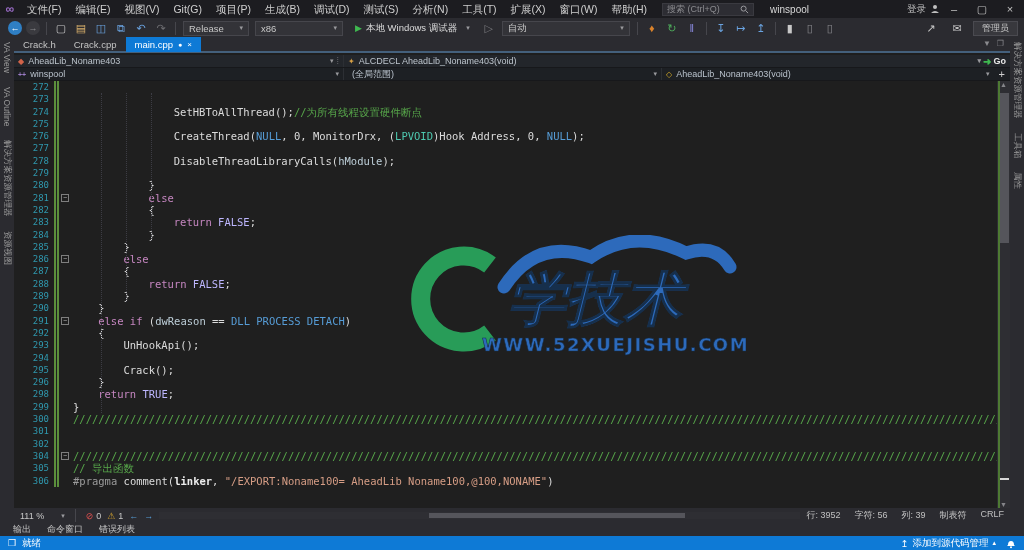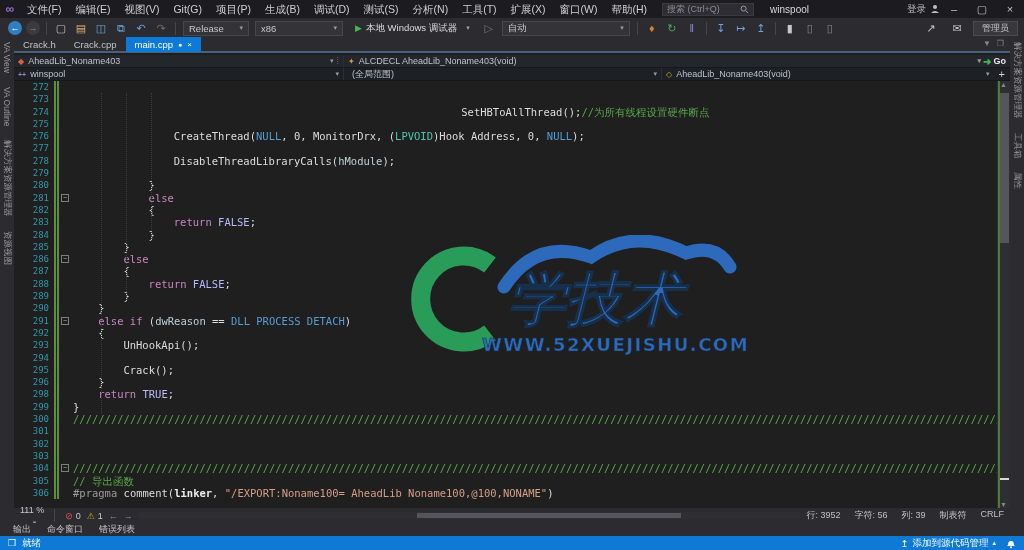--- a/index.html
+++ b/index.html
@@ -253,21 +253,21 @@
     <span>AheadLib_Noname403(void)</span>
     <span class="caret">▾</span>
   </span>
   <span style="color:#d0d0d0;font-size:11px;padding:0 5px;">+</span>
 </div>
 
 <div id="editor" class="abs">
   <div id="codelines">
       <div class="row"><span class="lnum">272</span><span class="chg"></span><span class="foldc"></span><span class="codetext" style="padding-left: 0px;"></span></div>
       <div class="row"><span class="lnum">273</span><span class="chg"></span><span class="foldc"></span><span class="codetext" style="padding-left: 0px;"></span></div>
-      <div class="row"><span class="lnum">274</span><span class="chg"></span><span class="foldc"></span><span class="codetext" style="padding-left: 100.8px; text-align: center;"><span class="pl">SetHBToAllThread();</span><span class="cm">//为所有线程设置硬件断点</span></span></div>
+      <div class="row"><span class="lnum">274</span><span class="chg"></span><span class="foldc"></span><span class="codetext" style="padding-left: 100.8px;"><span class="pl">SetHBToAllThread();</span><span class="cm">//为所有线程设置硬件断点</span></span></div>
       <div class="row"><span class="lnum">275</span><span class="chg"></span><span class="foldc"></span><span class="codetext" style="padding-left: 0px;"></span></div>
       <div class="row"><span class="lnum">276</span><span class="chg"></span><span class="foldc"></span><span class="codetext" style="padding-left: 100.8px;"><span class="pl">CreateThread(</span><span class="mc">NULL</span><span class="pl">, 0, MonitorDrx, (</span><span class="ty">LPVOID</span><span class="pl">)Hook_Address, 0, </span><span class="mc">NULL</span><span class="pl">);</span></span></div>
       <div class="row"><span class="lnum">277</span><span class="chg"></span><span class="foldc"></span><span class="codetext" style="padding-left: 0px;"></span></div>
       <div class="row"><span class="lnum">278</span><span class="chg"></span><span class="foldc"></span><span class="codetext" style="padding-left: 100.8px;"><span class="pl">DisableThreadLibraryCalls(</span><span class="id">hModule</span><span class="pl">);</span></span></div>
       <div class="row"><span class="lnum">279</span><span class="chg"></span><span class="foldc"></span><span class="codetext" style="padding-left: 0px;"></span></div>
       <div class="row"><span class="lnum">280</span><span class="chg"></span><span class="foldc"></span><span class="codetext" style="padding-left: 75.6px;"><span class="pl">}</span></span></div>
       <div class="row"><span class="lnum">281</span><span class="chg"></span><span class="foldc"><span class="foldbox">−</span></span><span class="codetext" style="padding-left: 75.6px;"><span class="kw">else</span></span></div>
       <div class="row"><span class="lnum">282</span><span class="chg"></span><span class="foldc"></span><span class="codetext" style="padding-left: 75.6px;"><span class="pl">{</span></span></div>
       <div class="row"><span class="lnum">283</span><span class="chg"></span><span class="foldc"></span><span class="codetext" style="padding-left: 100.8px;"><span class="kw">return</span><span class="pl"> </span><span class="mcp">FALSE</span><span class="pl">;</span></span></div>
       <div class="row"><span class="lnum">284</span><span class="chg"></span><span class="foldc"></span><span class="codetext" style="padding-left: 75.6px;"><span class="pl">}</span></span></div>
@@ -281,21 +281,20 @@
       <div class="row"><span class="lnum">292</span><span class="chg"></span><span class="foldc"></span><span class="codetext" style="padding-left: 25.2px;"><span class="pl">{</span></span></div>
       <div class="row"><span class="lnum">293</span><span class="chg"></span><span class="foldc"></span><span class="codetext" style="padding-left: 50.4px;"><span class="pl">UnHookApi();</span></span></div>
       <div class="row"><span class="lnum">294</span><span class="chg"></span><span class="foldc"></span><span class="codetext" style="padding-left: 0px;"></span></div>
       <div class="row"><span class="lnum">295</span><span class="chg"></span><span class="foldc"></span><span class="codetext" style="padding-left: 50.4px;"><span class="pl">Crack();</span></span></div>
       <div class="row"><span class="lnum">296</span><span class="chg"></span><span class="foldc"></span><span class="codetext" style="padding-left: 25.2px;"><span class="pl">}</span></span></div>
       <div class="row"><span class="lnum">298</span><span class="chg"></span><span class="foldc"></span><span class="codetext" style="padding-left: 25.2px;"><span class="kw">return</span><span class="pl"> </span><span class="mcp">TRUE</span><span class="pl">;</span></span></div>
       <div class="row"><span class="lnum">299</span><span class="chg"></span><span class="foldc"></span><span class="codetext" style="padding-left: 0px;"><span class="pl">}</span></span></div>
       <div class="row"><span class="lnum">300</span><span class="chg"></span><span class="foldc"></span><span class="codetext" style="padding-left: 0px;"><span class="cm">//////////////////////////////////////////////////////////////////////////////////////////////////////////////////////////////////////////////////////</span></span></div>
       <div class="row"><span class="lnum">301</span><span class="chg"></span><span class="foldc"></span><span class="codetext" style="padding-left: 0px;"></span></div>
       <div class="row"><span class="lnum">302</span><span class="chg"></span><span class="foldc"></span><span class="codetext" style="padding-left: 0px;"></span></div>
-      <div class="row"><span class="lnum">303</span><span class="chg"></span><span class="foldc"></span><span class="codetext" style="padding-left: 0px;"></span></div>
       <div class="row"><span class="lnum">304</span><span class="chg"></span><span class="foldc"><span class="foldbox">−</span></span><span class="codetext" style="padding-left: 0px;"><span class="cm">//////////////////////////////////////////////////////////////////////////////////////////////////////////////////////////////////////////////////////</span></span></div>
       <div class="row"><span class="lnum">305</span><span class="chg"></span><span class="foldc"></span><span class="codetext" style="padding-left: 0px;"><span class="cm">// 导出函数</span></span></div>
       <div class="row"><span class="lnum">306</span><span class="chg"></span><span class="foldc"></span><span class="codetext" style="padding-left: 0px;"><span class="pp">#pragma</span><span class="pl"> comment(</span><span class="bd">linker</span><span class="pl">, </span><span class="st">"/EXPORT:Noname100=_AheadLib_Noname100,@100,NONAME"</span><span class="pl">)</span></span></div>
     </div>
   <div class="iguide" style="left:87px; top:12px; height:320px;"></div>
   <div class="iguide" style="left:112px; top:12px; height:209px;"></div>
   <div class="iguide" style="left:137px; top:12px; height:148px;"></div>
 
   <div id="watermark">
     <svg width="360" height="125" viewBox="0 0 360 125">
@@ -309,21 +308,21 @@
 
 <div id="vscroll" class="abs">
   <div class="gline"></div>
   <div class="sarrow" style="top:0;">▲</div>
   <div class="thumb"></div>
   <div class="caretmark"></div>
   <div class="sarrow" style="bottom:0;">▼</div>
 </div>
 
 <div id="edstatus" class="abs">
-  <span style="display:flex;align-items:center;gap:4px;flex-direction:column;">
+  <span style="display:flex;align-items:center;gap:12px;">
     <span>111 %</span>
     <span class="caret">▾</span>
   </span>
   <span class="tbsep"></span>
   <span style="display:flex;align-items:center;gap:3px;">
     <span style="color:#e05050;">⊘</span>
     <span>0</span>
   </span>
   <span style="display:flex;align-items:center;gap:3px;">
     <span style="color:#d9a62e;">⚠</span>

